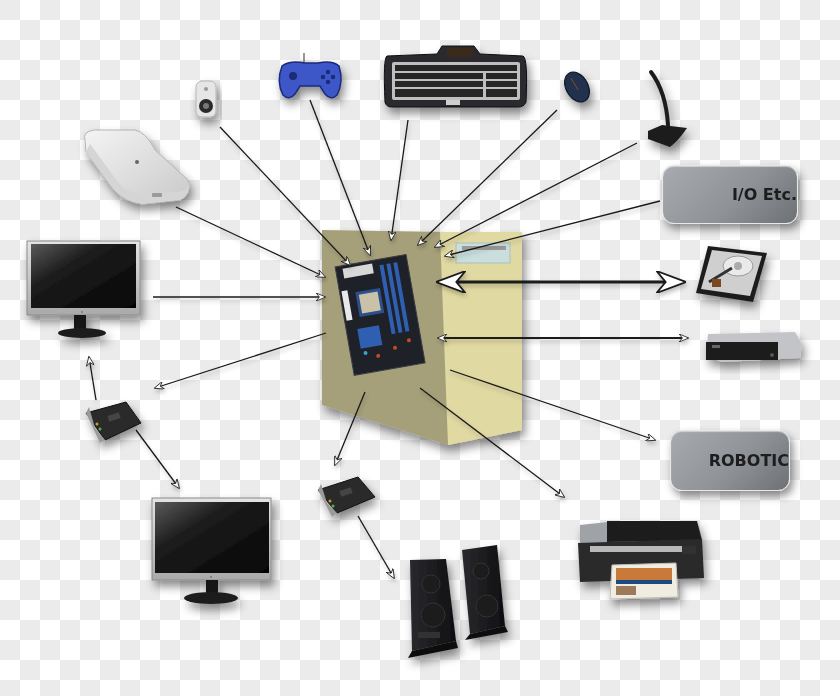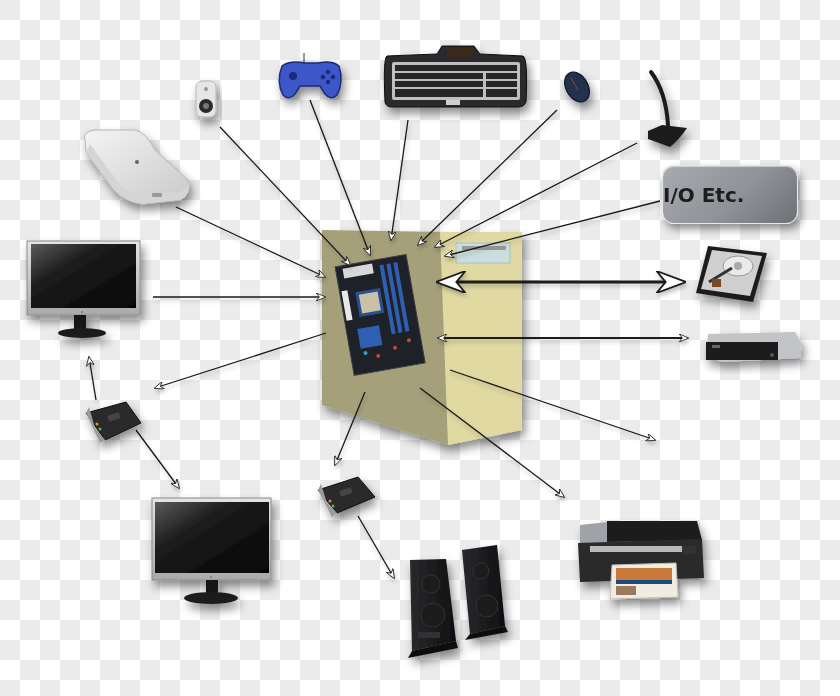--- a/index.html
+++ b/index.html
@@ -8,26 +8,26 @@
     background-color: #ffffff;
     background-image:
       linear-gradient(45deg, #ebebeb 25%, transparent 25%, transparent 75%, #ebebeb 75%),
       linear-gradient(45deg, #ebebeb 25%, transparent 25%, transparent 75%, #ebebeb 75%);
     background-size: 40px 40px;
     background-position: 20px 0, 0 20px;
     font-family: "DejaVu Sans", sans-serif;
   }
   #stage { position: absolute; left: 0; top: 0; width: 840px; height: 696px; }
   .label-box {
-    position: absolute; display: flex; align-items: center; justify-content: flex-start;
+    position: absolute; display: flex; align-items: center; justify-content: flex-end;
     border-radius: 12px;
     background: linear-gradient(135deg, #a7abb0 0%, #8f9398 55%, #6d7176 100%);
     box-shadow: 3px 5px 8px rgba(0,0,0,0.45), inset 0 1px 1px rgba(255,255,255,0.5);
     border: 1px solid #e8e8e8;
-    color: #1d1d1d; font-weight: bold; font-size: 20px;
+    color: #1d1d1d; font-weight: bold; font-size: 16px;
     font-family: "DejaVu Sans", sans-serif;
   }
   #label-io { left: 662px; top: 165px; width: 134px; height: 57px; }
   #label-robotic { left: 670px; top: 430px; width: 118px; height: 59px; }
 </style>
 </head>
 <body>
 
 <div id="stage">
 <svg width="840" height="696" viewBox="0 0 840 696" xmlns="http://www.w3.org/2000/svg">
@@ -228,13 +228,16 @@
     <rect x="616" y="568" width="56" height="12" fill="#c97a3a"></rect>
     <rect x="616" y="580" width="56" height="4" fill="#1f4a80"></rect>
     <rect x="616" y="586" width="20" height="9" fill="#9a7a5a"></rect>
     <rect x="682" y="546" width="14" height="8" fill="#333"></rect>
   </g>
 </svg>
 
   <div id="label-io" class="label-box">
     <span>I/O Etc.</span>
   </div>
+  <div id="label-robotic" class="label-box">
+    <span>ROBOTIC</span>
+  </div>
 </div>
 
 </body></html>

